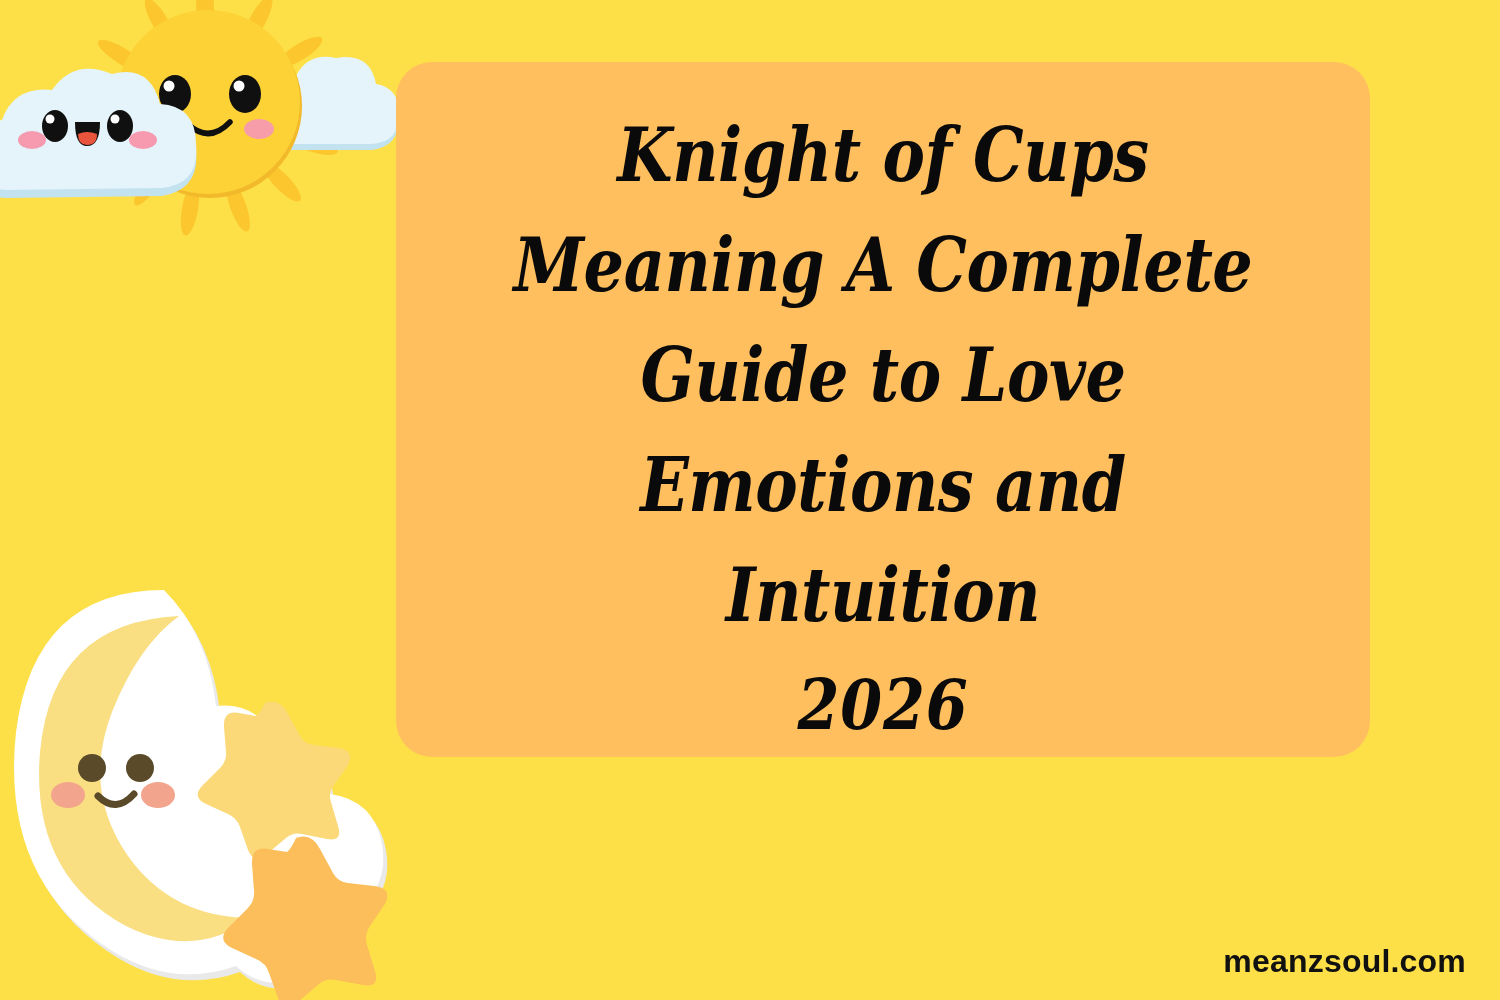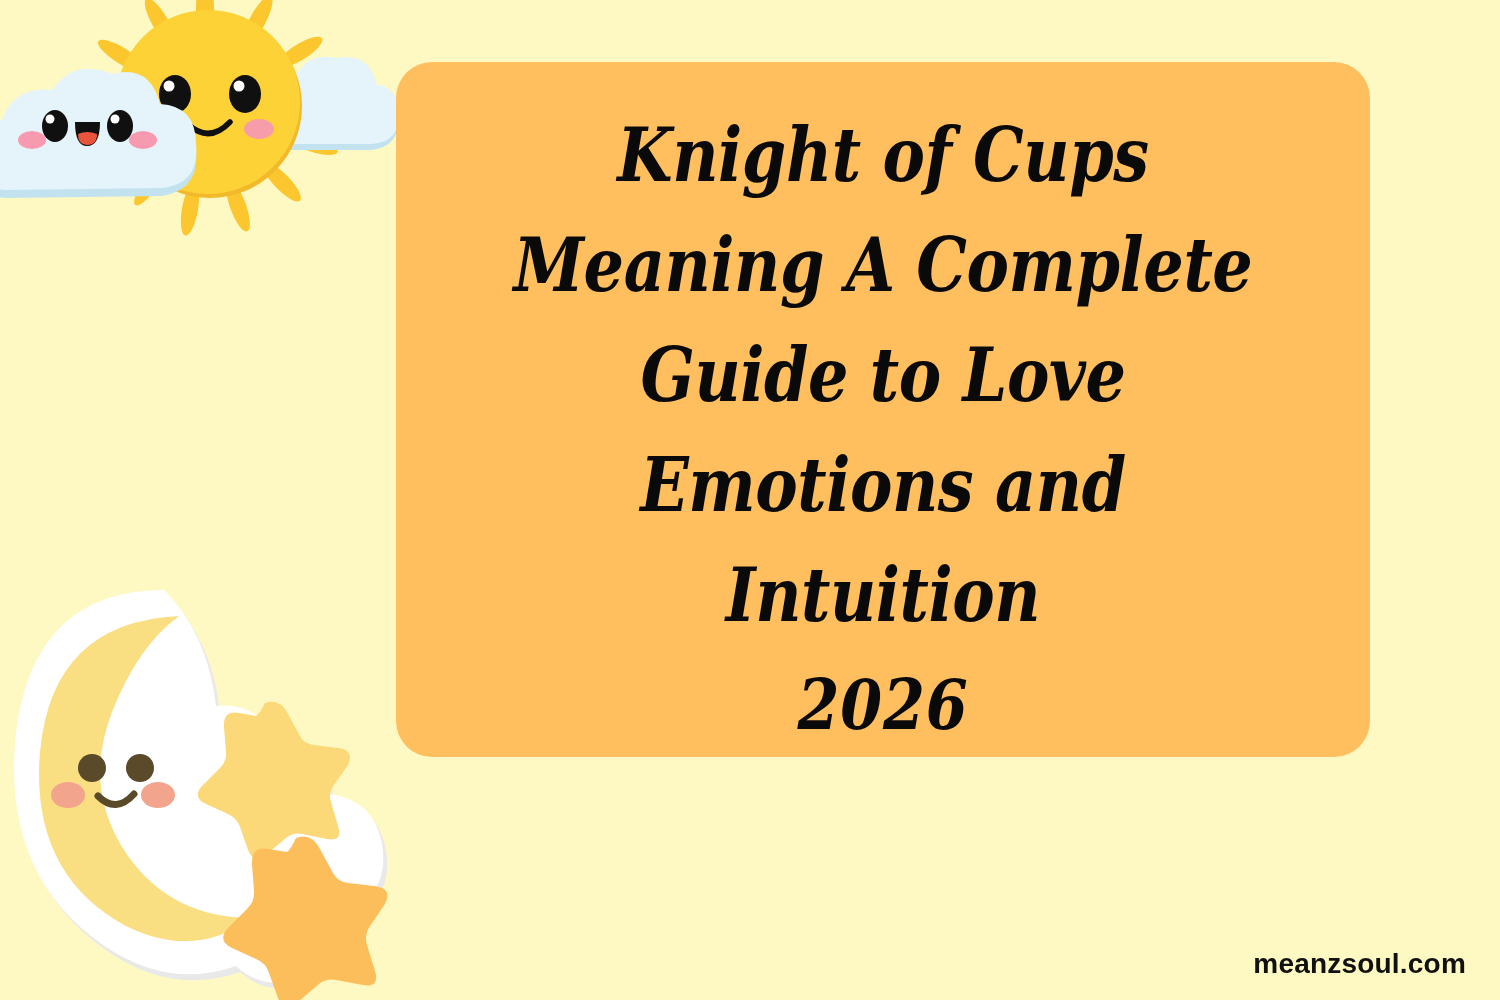--- a/index.html
+++ b/index.html
@@ -10,21 +10,21 @@
     width: 1500px;
     height: 1000px;
     overflow: hidden;
     font-family: "Liberation Sans", sans-serif;
   }
 
   #canvas {
     position: relative;
     width: 1500px;
     height: 1000px;
-    background: #fef9c3;
+    background: #fde047;
     overflow: hidden;
   }
 
   
   #sun-cloud-art {
     position: absolute;
     left: 0px;
     top: -16px;
     width: 400px;
     height: 270px;
@@ -79,21 +79,21 @@
   }
 
   
   #watermark {
     position: absolute;
     right: 34px;
     bottom: 20px;
     color: #111111;
     font-family: "Liberation Sans", sans-serif;
     font-weight: 700;
-    font-size: 28px;
+    font-size: 32px;
     letter-spacing: 0.2px;
     white-space: nowrap;
   }
 </style>
 </head>
 <body>
 
 <div id="canvas">
 
   <div id="sun-cloud-art">

